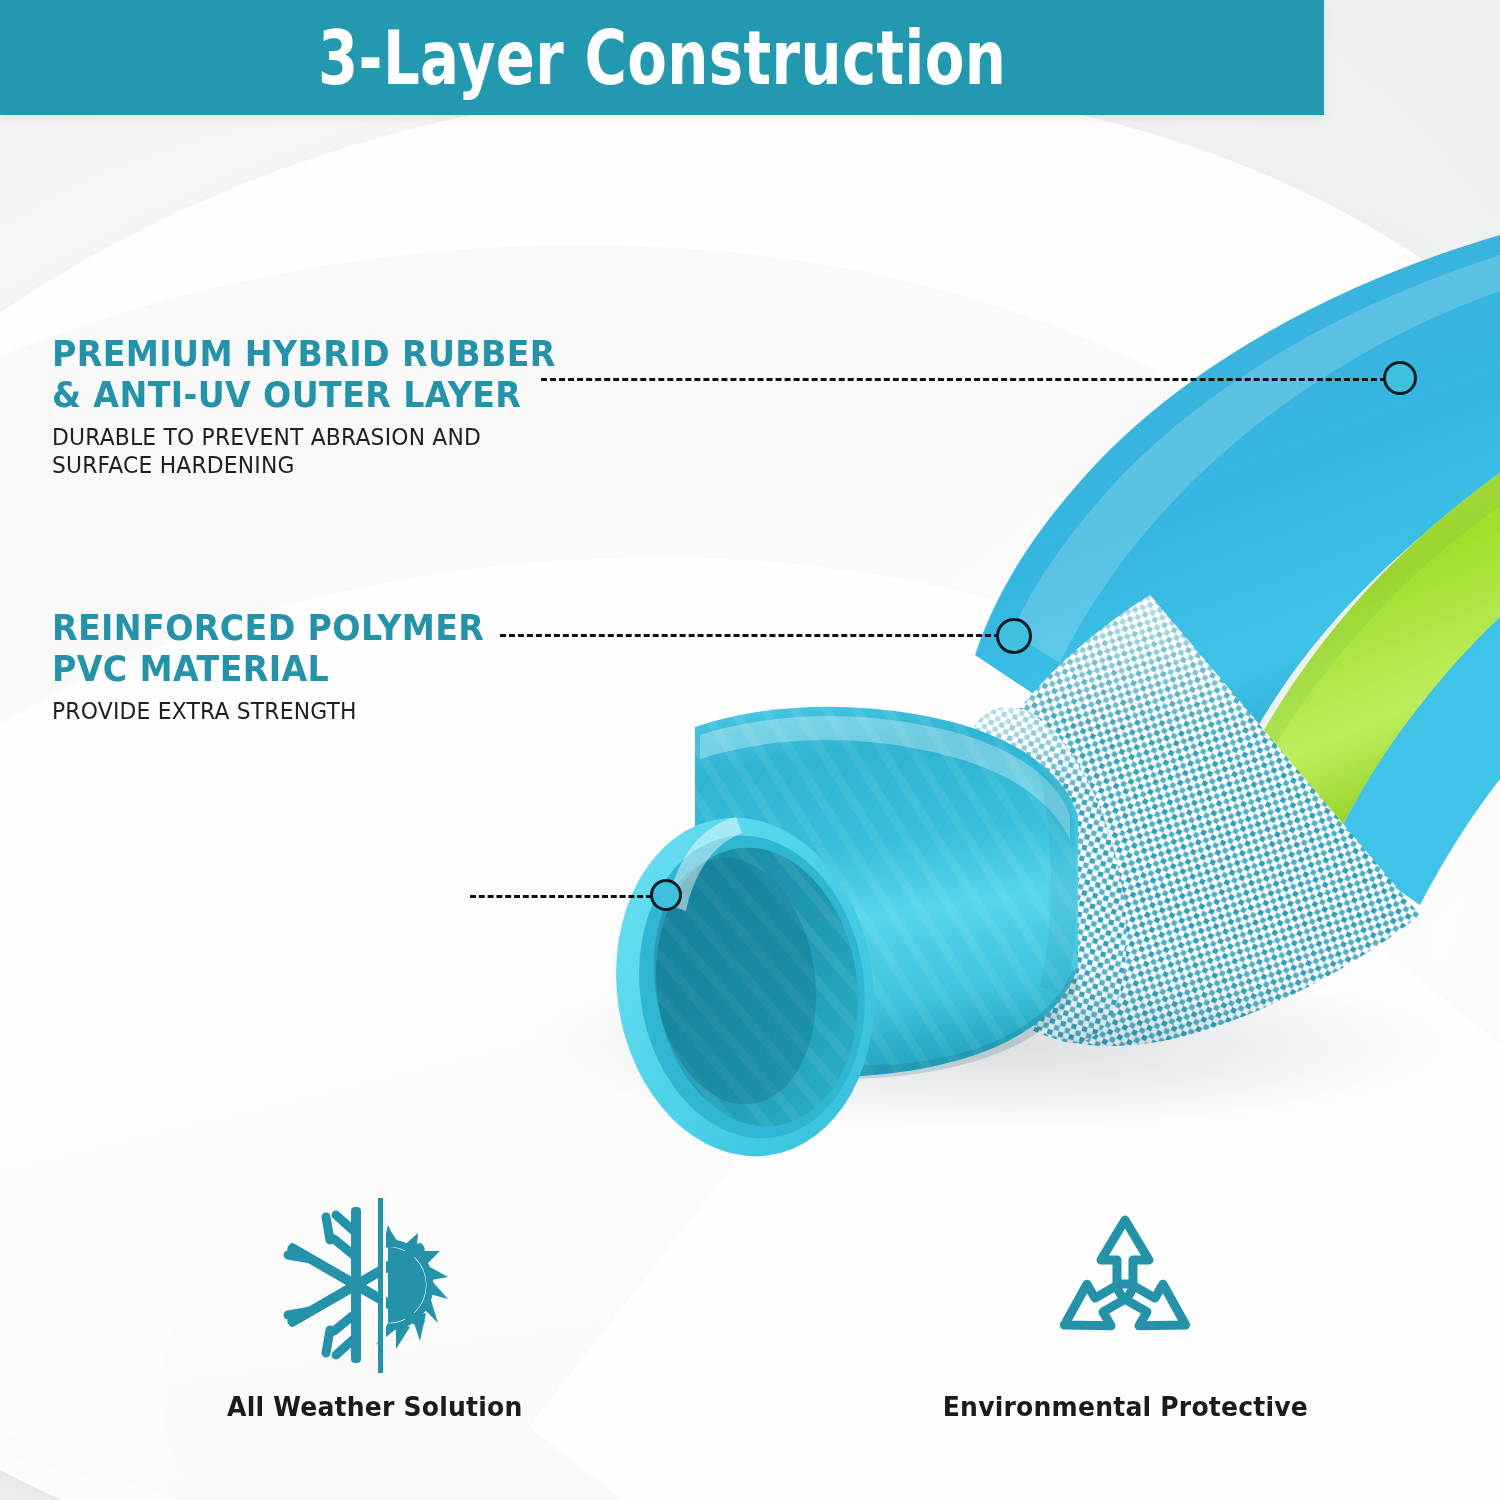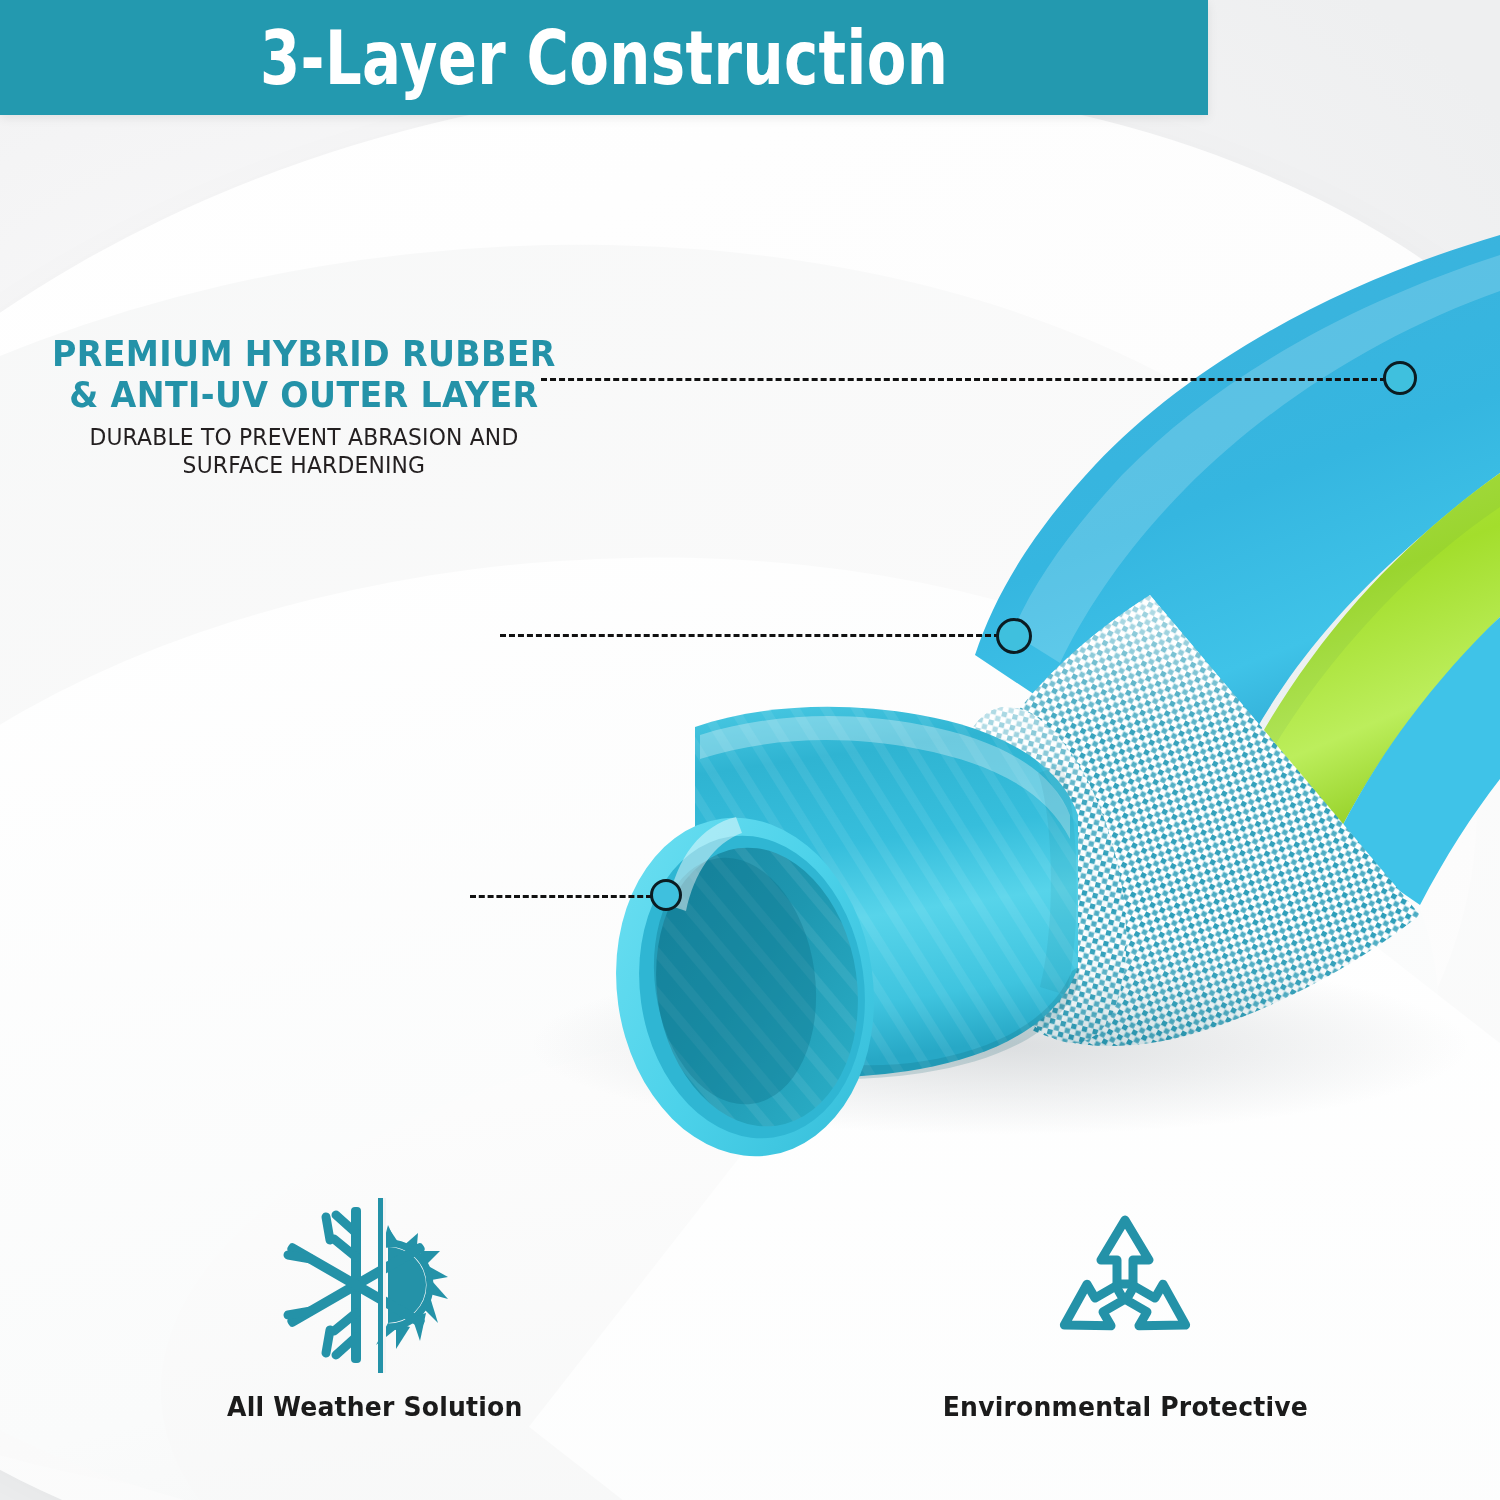--- a/index.html
+++ b/index.html
@@ -57,21 +57,21 @@
     position:absolute;
     right:-200px;bottom:-330px;
     width:1000px;height:900px;
     background:linear-gradient(135deg,#ffffff 0%,#fbfcfc 100%);
     transform:rotate(38deg);
   }
 
   
   .header{
     position:absolute;left:0;top:0;
-    width:1208px;height:115px;
+    width:1324px;height:115px;
     background:#2399AF;
     display:flex;align-items:center;justify-content:center;
     z-index:30;
     box-shadow:0 3px 10px rgba(0,0,0,.08);
   }
   .header-title{
     color:#ffffff;
     font-size:74px;
     line-height:1;
     font-weight:700;
@@ -88,21 +88,20 @@
     left:0;top:115px;
     width:1500px;height:1085px;
     z-index:10;
     overflow:hidden;
   }
 
   
   .callout{
     position:absolute;
     z-index:40;
-    text-align:center;
   }
   .callout .title{
     color:#2492A8;
     font-weight:700;
     font-size:35px;
     line-height:1.18;
     letter-spacing:.4px;
     margin:0 0 6px 0;
     transform:scaleX(.95);
     transform-origin:left center;
@@ -368,20 +367,25 @@
   <div class="dot d2"></div>
   <div class="dot d3"></div>
 
   <div class="callout c1">
     <p class="title">PREMIUM HYBRID RUBBER
 &amp; ANTI-UV OUTER LAYER</p>
     <p class="sub">DURABLE TO PREVENT ABRASION AND
 SURFACE HARDENING</p>
   </div>
 
+  <div class="callout c2">
+    <p class="title">REINFORCED POLYMER
+PVC MATERIAL</p>
+    <p class="sub">PROVIDE EXTRA STRENGTH</p>
+  </div>
 
 
   <div class="features">
 
     <div class="feature">
       <div class="glyph">
         <svg width="230" height="175" viewBox="0 0 230 175">
           <g fill="#2492A8">
 
             <g transform="translate(128,87)">

